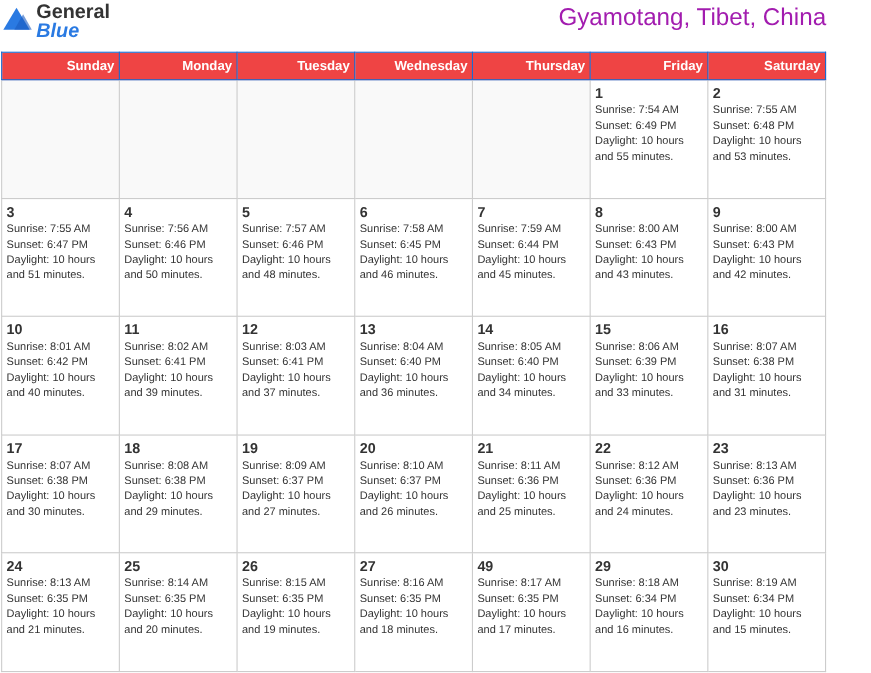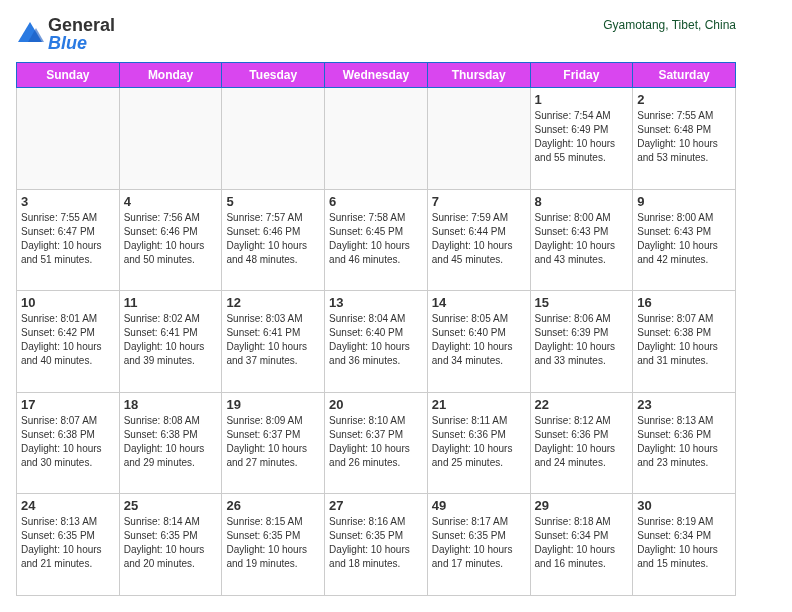--- a/index.html
+++ b/index.html
@@ -6,21 +6,21 @@
     body {
       font-family: Arial, sans-serif;
       background: #fff;
       width: 792px;
       height: 612px;
       overflow: hidden;
     }
     .page {
       width: 752px;
       height: 612px;
-      padding: 16px;
+      padding: 1px;
       display: flex;
       flex-direction: column;
     }
     .header {
       display: flex;
       justify-content: space-between;
       align-items: flex-start;
       margin-bottom: 10px;
     }
     .logo {
@@ -51,37 +51,37 @@
     .title-area {
       text-align: right;
     }
     .month-title {
       font-size: 36px;
       font-weight: 300;
       color: #333;
       line-height: 1;
     }
     .location {
-      font-size: 12px;
-      color: #14532d;
+      font-size: 22px;
+      color: #a21caf;
       margin-top: 2px;
     }
     .calendar {
       flex: 1;
       border-collapse: collapse;
       width: 100%;
       table-layout: fixed;
     }
     .calendar th {
-      background: #d946ef;
+      background: #ef4444;
       color: #fff;
       padding: 5px 4px;
       font-size: 12px;
       font-weight: bold;
-      text-align: center;
+      text-align: right;
       border: 1px solid #1a6ad0;
     }
     .calendar td {
       border: 1px solid #ccc;
       vertical-align: top;
       padding: 4px 4px;
       font-size: 10px;
       color: #333;
       background: #fff;
       height: 82px;

